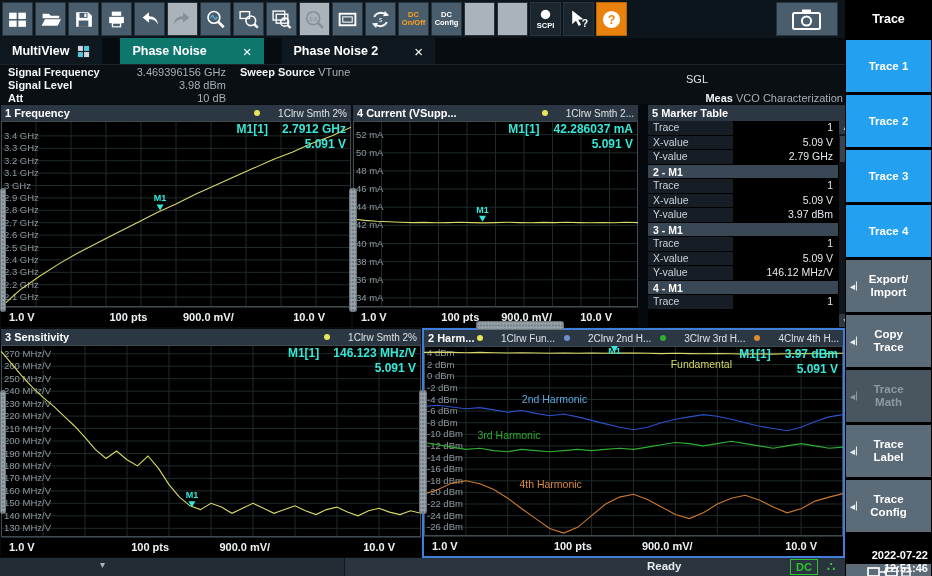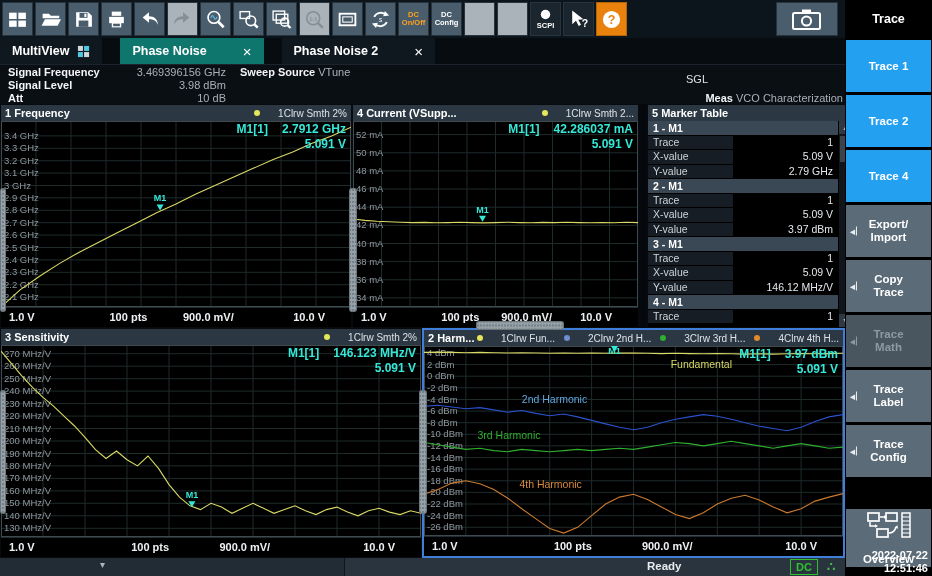--- a/index.html
+++ b/index.html
@@ -593,21 +593,20 @@
           <span class="f1">100 pts</span>
           <span class="f2">900.0 mV/</span>
           <span class="f3">10.0 V</span>
         </div>
       </div>
       <div class="panel" style="left: 639px; top: 104px; width: 206px; height: 224px; margin-left: 8px;">
         <div class="phead">
           <span class="ptitle">5 Marker Table</span>
         </div>
         <div class="mtbody">
-          <div class="mtgroup">1 - M1</div>
           <div class="mtrow">
             <span class="mtlabel">Trace</span>
             <span class="mtvalue">1</span>
           </div>
           <div class="mtrow">
             <span class="mtlabel">X-value</span>
             <span class="mtvalue">5.09 V</span>
           </div>
           <div class="mtrow">
             <span class="mtlabel">Y-value</span>
@@ -668,20 +667,23 @@
   </div>
 
   <div class="sidebar">
     <div class="sidebar-title">Trace</div>
     <div class="softkeys" id="softkeys">
         <div class="softkey blue">
           <div>Trace 1</div>
         </div>
         <div class="softkey blue">
           <div>Trace 2</div>
+        </div>
+        <div class="softkey blue">
+          <div>Trace 3</div>
         </div>
         <div class="softkey blue">
           <div>Trace 4</div>
         </div>
         <div class="softkey">
           <span class="subwrap">
             <span class="subarrow">◀</span>
             <span class="subbar"></span>
           </span>
           <div>Export/</div>

